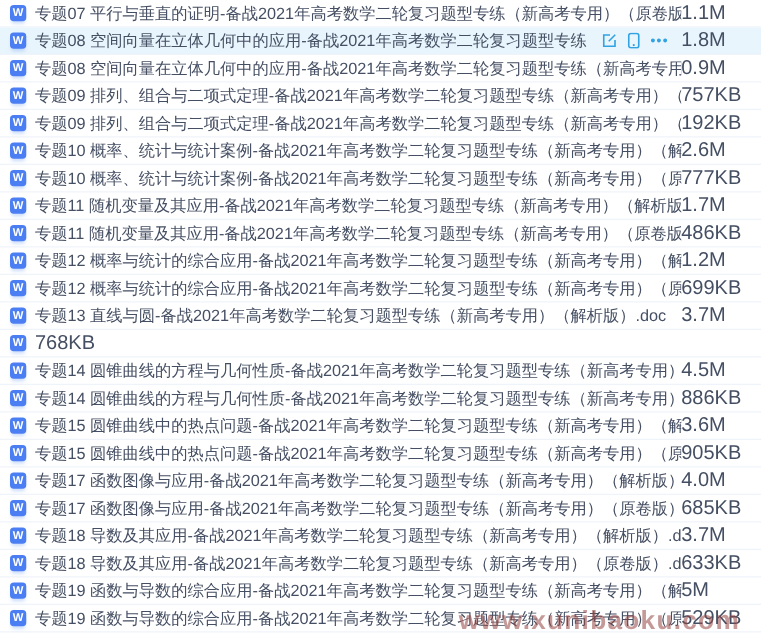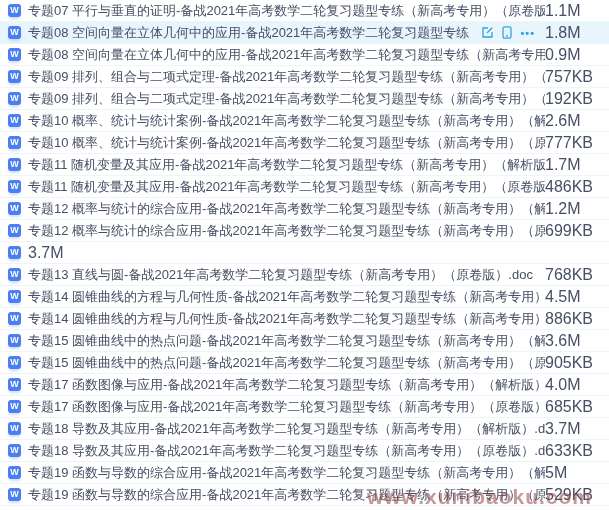--- a/index.html
+++ b/index.html
@@ -160,25 +160,25 @@
     <span class="file-name">专题12 概率与统计的综合应用-备战2021年高考数学二轮复习题型专练（新高考专用）（解析版）.doc</span>
     <span class="file-size">1.2M</span>
   </div>
     <div class="file-row">
     <span class="doc-icon">W</span>
     <span class="file-name">专题12 概率与统计的综合应用-备战2021年高考数学二轮复习题型专练（新高考专用）（原卷版）.doc</span>
     <span class="file-size">699KB</span>
   </div>
     <div class="file-row">
     <span class="doc-icon">W</span>
+    <span class="file-name">专题13 直线与圆-备战2021年高考数学二轮复习题型专练（新高考专用）（解析版）.doc</span>
     <span class="file-size">3.7M</span>
   </div>
     <div class="file-row">
     <span class="doc-icon">W</span>
-    <span class="file-name">专题13 直线与圆-备战2021年高考数学二轮复习题型专练（新高考专用）（原卷版）.doc</span>
     <span class="file-size">768KB</span>
   </div>
     <div class="file-row">
     <span class="doc-icon">W</span>
     <span class="file-name">专题14 圆锥曲线的方程与几何性质-备战2021年高考数学二轮复习题型专练（新高考专用）（解析版）.doc</span>
     <span class="file-size">4.5M</span>
   </div>
     <div class="file-row">
     <span class="doc-icon">W</span>
     <span class="file-name">专题14 圆锥曲线的方程与几何性质-备战2021年高考数学二轮复习题型专练（新高考专用）（原卷版）.doc</span>

